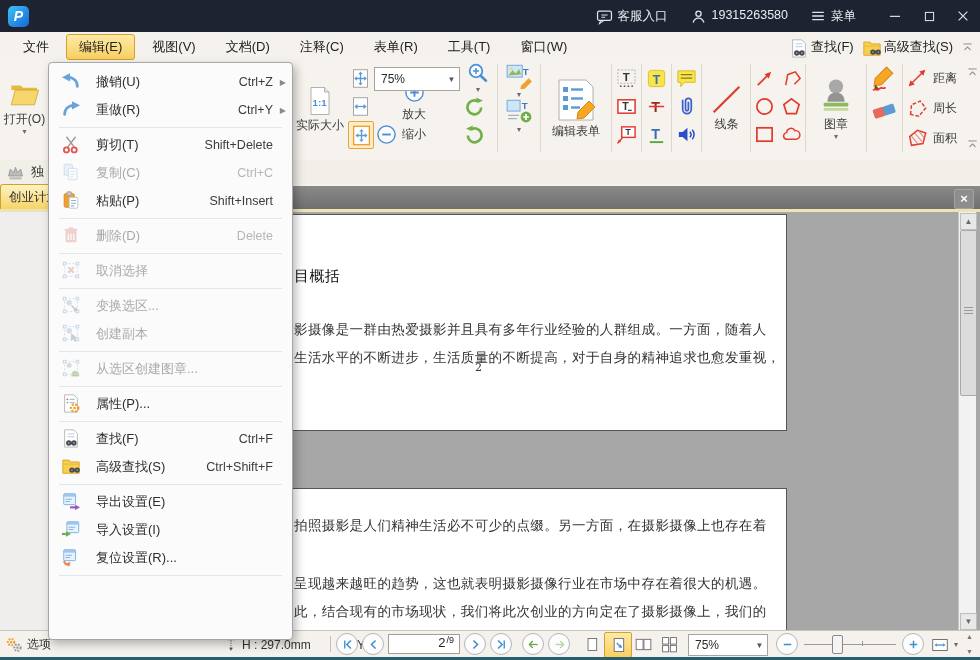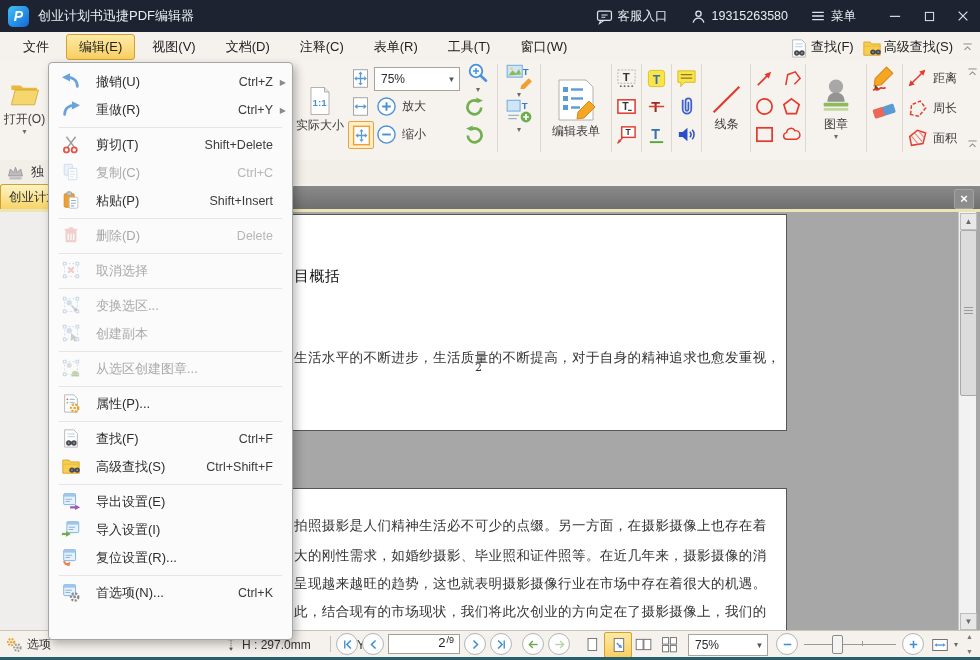--- a/index.html
+++ b/index.html
@@ -7,21 +7,21 @@
        font-family:"Liberation Sans","DejaVu Sans",sans-serif;background:#f5f2ed;
        -webkit-font-smoothing:antialiased}
   .abs{position:absolute}
   
   #titlebar{left:0;top:0;width:980px;height:32px;background:#1d2330;display:flex;align-items:center;color:#e9ecf2}
   #logo{width:21px;height:21px;margin:0 9px 0 8px;border-radius:5px;
         background:linear-gradient(135deg,#3ec3f7,#1566d8);display:flex;align-items:center;justify-content:center;
         color:#fff;font-weight:bold;font-style:italic;font-size:14px}
   #win-title{font-size:13px}
   .tb-right{display:flex;align-items:center;margin-left:auto}
-  .tb-link{display:flex;align-items:center;gap:5px;font-size:12.5px;margin-right:22px;color:#e9ecf2}
+  .tb-link{display:flex;align-items:flex-start;gap:5px;font-size:12.5px;margin-right:22px;color:#e9ecf2}
   .winctl{width:34px;height:32px;display:flex;align-items:center;justify-content:center;color:#dfe3ea}
   
   #menubar{left:0;top:32px;width:980px;height:30px;background:#f5f2ed;display:flex;align-items:center;font-size:13px;color:#222}
   .mb-item{padding:3px 12px;margin:0 2px;border:1px solid transparent;border-radius:3px}
   .mb-item.active{background:linear-gradient(#fdeaa7,#f8cf62);border-color:#d4a12c}
   .mb-find{display:flex;align-items:center;gap:4px;margin-right:8px;font-size:13px}
   
   #toolbar{left:0;top:62px;width:980px;height:98px;background:#f6f3ee;border-bottom:1px solid #ddd8cf}
   .tbtn{position:absolute;display:flex;flex-direction:column;align-items:center;justify-content:center;gap:2px;
         font-size:12px;color:#3a3a3a;line-height:13px}
@@ -83,21 +83,20 @@
   .mi.dis .sc{color:#b6b6b6}
   .mi.dis .ic{opacity:.55;filter:grayscale(.25)}
   .msep{height:1px;background:#e5e5e5;margin:3px 10px}
   svg{display:block}
 </style>
 </head>
 <body>
 
 <div id="titlebar" class="abs">
   <div id="logo">P</div>
-  <div id="win-title">创业计划书迅捷PDF编辑器</div>
   <div class="tb-right">
     <div class="tb-link">
       <span>
           <svg viewBox="0 0 22 22" width="17" height="17">
             <rect x="2" y="4" width="18" height="12" rx="2" fill="none" stroke="#dfe3ea" stroke-width="1.6"></rect>
             <path d="M6 16l-1.5 4 6-4" fill="none" stroke="#dfe3ea" stroke-width="1.5"></path>
             <path d="M7 9h8M7 12h5" stroke="#dfe3ea" stroke-width="1.3"></path>
           </svg>
         </span>
       <span>客服入口</span>
@@ -233,21 +232,21 @@
     </div>
     <div class="tbtn active" style="left: 348px; top: 59px; width: 24px; height: 26px;">
       <span class="ic">
         <svg viewBox="0 0 24 24" width="21" height="21">
           <rect x="3" y="1.5" width="18" height="21" fill="#fff" stroke="#f0a030" stroke-width="1.6"></rect>
           <path d="M12 6.5v11M6.5 12h11" stroke="#5b9bd5" stroke-width="1.5"></path>
           <path d="M12 4.5l-2.5 3h5zM12 19.5l-2.5-3h5zM5.2 12l3-2.5v5zM18.8 12l-3-2.5v5z" fill="#5b9bd5"></path>
         </svg>
       </span>
     </div>
-    <div class="tbtn inline" style="left: 374px; top: 31px; width: 76px; height: 26px;">
+    <div class="tbtn inline" style="left: 374px; top: 20px; width: 76px; height: 26px; flex-direction: column;">
       <span class="ic">
         <svg viewBox="0 0 22 22" width="21" height="21">
           <circle cx="11" cy="11" r="9" fill="#fdfdfd" stroke="#4a90d9" stroke-width="1.5"></circle>
           <path d="M6.5 11h9M11 6.5v9" stroke="#4a90d9" stroke-width="2"></path>
         </svg>
       </span>
       <span>放大</span>
     </div>
     <div class="tbtn inline" style="left: 374px; top: 59px; width: 76px; height: 26px;">
       <span class="ic">
@@ -552,27 +551,27 @@
 <div id="tab-active" class="abs">
   <span>创业计划书</span>
 </div>
 <div id="under-line" class="abs"></div>
 
 <div id="canvas" class="abs">
   <div id="left-strip"></div>
 
   <div class="page" style="top:2px;height:217px">
     <div class="doc-text doc-head" style="left:103px;top:52px">目概括</div>
+    <div class="doc-text" style="left:103px;top:106px">影摄像是一群由热爱摄影并且具有多年行业经验的人群组成。一方面，随着人</div>
     <div class="doc-text" style="left:103px;top:134px">生活水平的不断进步，生活质量的不断提高，对于自身的精神追求也愈发重视，</div>
     <div class="doc-text" style="left:284px;top:146px;font-size:11px">2</div>
   </div>
 
   <div class="page" style="top:276px;height:200px">
     <div class="doc-text" style="left:103px;top:28px">拍照摄影是人们精神生活必不可少的点缀。另一方面，在摄影摄像上也存在着</div>
-    <div class="doc-text" style="left:103px;top:58px">大的刚性需求，如婚纱摄影、毕业照和证件照等。在近几年来，摄影摄像的消</div>
     <div class="doc-text" style="left:103px;top:86px">呈现越来越旺的趋势，这也就表明摄影摄像行业在市场中存在着很大的机遇。</div>
     <div class="doc-text" style="left:103px;top:114px">此，结合现有的市场现状，我们将此次创业的方向定在了摄影摄像上，我们的</div>
     <div class="doc-text" style="left:103px;top:140px">务范围主要包括“婚纱照（摄影）、毕业照（证件照）、个人写真”</div>
   </div>
 
   <div id="vscroll">
     <div class="sc-box" style="top:1px">▲</div>
     <div id="sc-thumb">
         <div id="sc-grip"></div>
       </div>
@@ -930,27 +929,13 @@
           <path d="M5 9h7M5 11.5h5" stroke="#88b4dc" stroke-width="1.2"></path>
           <path d="M9 19.5c-3.5 0-5.5-1.8-5.5-4.4" fill="none" stroke="#ef8050" stroke-width="2.2"></path>
           <path d="M10.5 16.5L9 21.5l-4-3.4z" fill="#ef8050"></path>
         </svg>
       </span>
       <span class="lab">复位设置(R)...</span>
       <span class="sc"></span>
       <span class="sub"></span>
     </div>
     <div class="msep"></div>
-    <div class="mi">
-      <span class="ic">
-        <svg viewBox="0 0 22 22" width="20" height="20">
-          <rect x="3" y="3" width="13" height="12" rx="1" fill="#e8f2fc" stroke="#7aaede"></rect>
-          <rect x="3" y="3" width="13" height="3.2" fill="#9cc6ee"></rect>
-          <path d="M5 9h7M5 11.5h5" stroke="#88b4dc" stroke-width="1.2"></path>
-          <circle cx="15" cy="16.5" r="4" fill="none" stroke="#8a8a8a" stroke-width="2.6" stroke-dasharray="2.2 1.6"></circle>
-          <circle cx="15" cy="16.5" r="1.5" fill="#8a8a8a"></circle>
-        </svg>
-      </span>
-      <span class="lab">首选项(N)...</span>
-      <span class="sc">Ctrl+K</span>
-      <span class="sub"></span>
-    </div>
   </div>
 
 </body></html>

